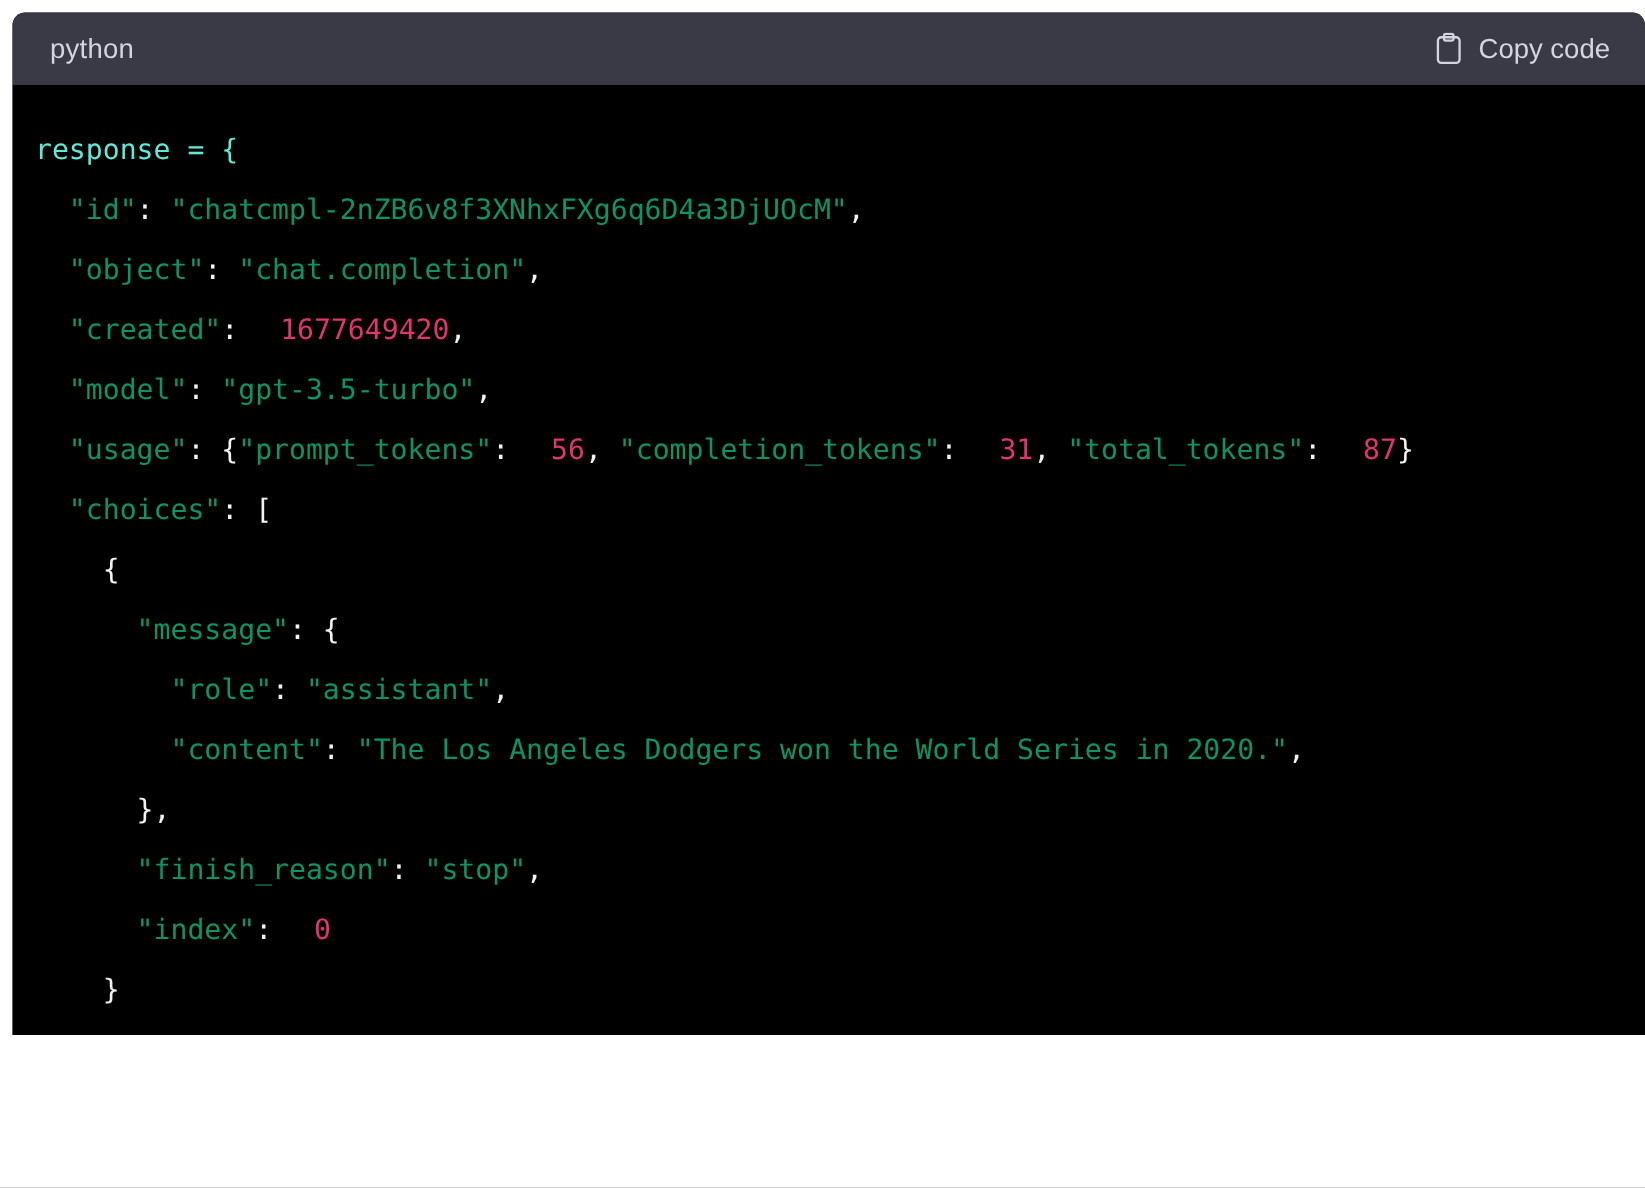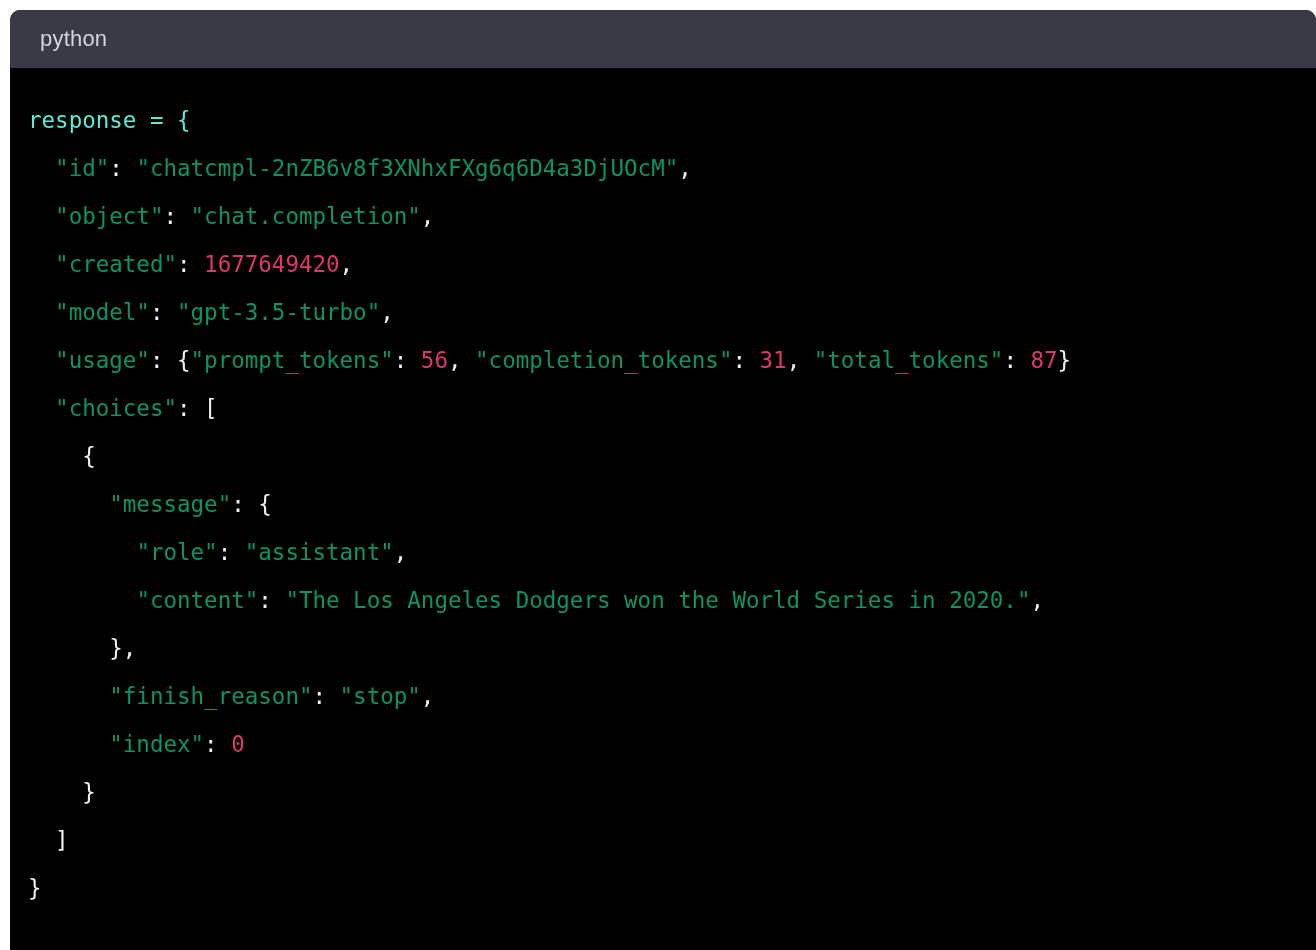--- a/index.html
+++ b/index.html
@@ -17,21 +17,21 @@
     height: 950px;
     background: #ffffff;
     font-family: "Liberation Sans", sans-serif;
   }
 
   .code-block {
     position: absolute;
     left: 10px;
     top: 10px;
     width: 1306px;
-    height: 940px;
+    height: 818px;
     border-radius: 10px 10px 0 0;
     overflow: hidden;
     background: #000000;
   }
 
   .code-header {
     position: relative;
     height: 58px;
     background: #393a46;
     display: flex;
@@ -83,33 +83,42 @@
     font-family: "DejaVu Sans Mono", "Liberation Mono", monospace;
     font-size: 22.5px;
     line-height: 48px;
     color: #f2f2f2;
     white-space: pre;
     letter-spacing: 0px;
   }
 
   .tok-plain  { color: #5eead4; }
   .tok-string { color: #0c9463; }
-  .tok-number { color: #e1356e; }
+  .tok-number { color: #e1356e; margin-left: 20px; }
   .tok-punct  { color: #f2f2f2; }
 </style>
 </head>
 <body>
 
 <div id="page">
 
   <div class="code-block">
 
     <div class="code-header">
       <span class="lang-label">python</span>
 
+      <button class="copy-button">
+        <span class="copy-icon">
+          <svg width="22" height="26" viewBox="0 0 20 24" fill="none" xmlns="http://www.w3.org/2000/svg">
+            <rect x="2" y="3.5" width="16" height="19" rx="2.5" stroke="#d4d4dc" stroke-width="1.7" fill="none"></rect>
+            <rect x="6.5" y="1" width="7" height="5" rx="1.4" stroke="#d4d4dc" stroke-width="1.7" fill="none"></rect>
+          </svg>
+        </span>
+        <span>Copy code</span>
+      </button>
     </div>
 
     <div class="code-body">
       <pre class="code" id="code-content"><span class="tok-plain">response = {</span>
 <span class="tok-plain">  </span><span class="tok-string">"id"</span><span class="tok-punct">: </span><span class="tok-string">"chatcmpl-2nZB6v8f3XNhxFXg6q6D4a3DjUOcM"</span><span class="tok-punct">,</span>
 <span class="tok-plain">  </span><span class="tok-string">"object"</span><span class="tok-punct">: </span><span class="tok-string">"chat.completion"</span><span class="tok-punct">,</span>
 <span class="tok-plain">  </span><span class="tok-string">"created"</span><span class="tok-punct">: </span><span class="tok-number">1677649420</span><span class="tok-punct">,</span>
 <span class="tok-plain">  </span><span class="tok-string">"model"</span><span class="tok-punct">: </span><span class="tok-string">"gpt-3.5-turbo"</span><span class="tok-punct">,</span>
 <span class="tok-plain">  </span><span class="tok-string">"usage"</span><span class="tok-punct">: {</span><span class="tok-string">"prompt_tokens"</span><span class="tok-punct">: </span><span class="tok-number">56</span><span class="tok-punct">, </span><span class="tok-string">"completion_tokens"</span><span class="tok-punct">: </span><span class="tok-number">31</span><span class="tok-punct">, </span><span class="tok-string">"total_tokens"</span><span class="tok-punct">: </span><span class="tok-number">87</span><span class="tok-punct">}</span>
 <span class="tok-plain">  </span><span class="tok-string">"choices"</span><span class="tok-punct">: [</span>

